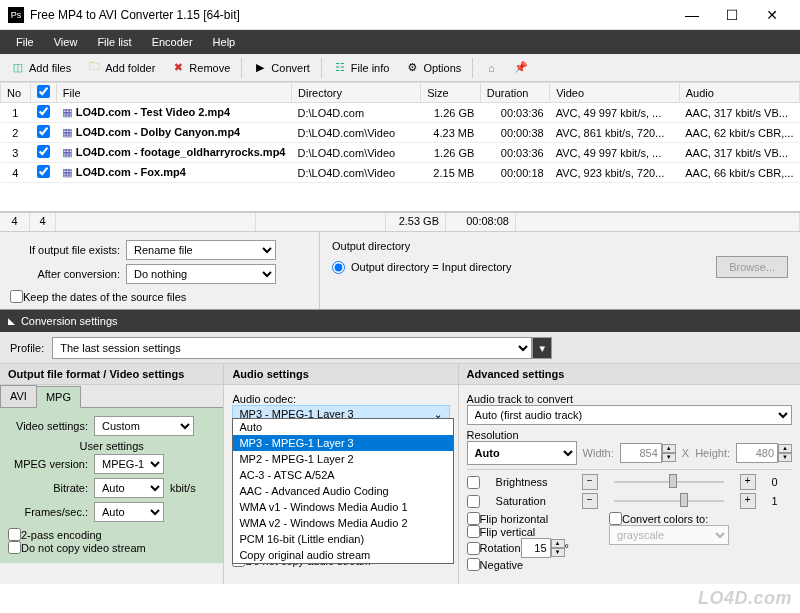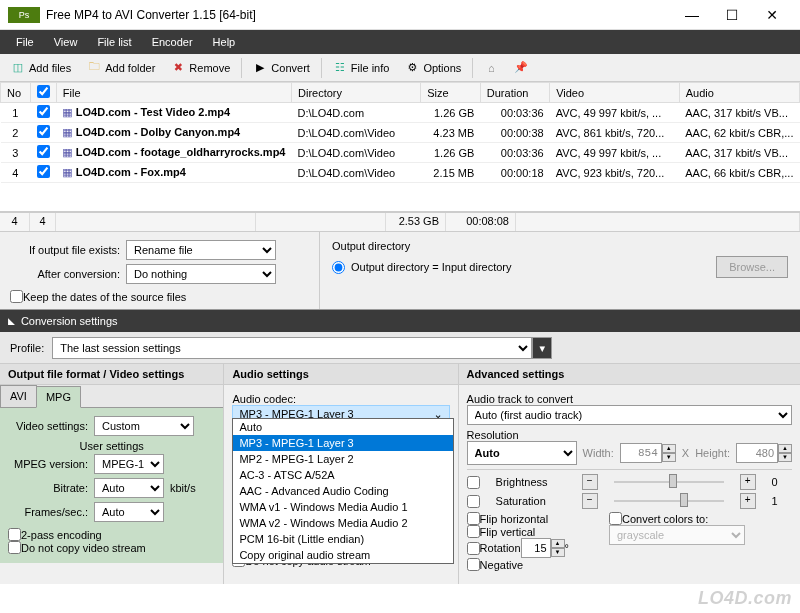--- a/index.html
+++ b/index.html
@@ -1,18 +1,18 @@
 <!DOCTYPE html>
 <html><head>
 <meta charset="utf-8">
 <style>
 * { box-sizing: border-box; margin: 0; padding: 0; font-family: "Segoe UI", Tahoma, sans-serif; font-size: 11px; }
 body { width: 800px; height: 613px; background: #fff; overflow: hidden; position: relative; }
 .titlebar { height: 30px; background: #fff; display: flex; align-items: center; padding: 0 8px; border-bottom: 1px solid #ddd; }
-.titlebar .logo { width: 32px; height: 16px; background: #4d7c0f; color: #fff; font-size: 9px; display: flex; align-items: center; justify-content: center; margin-right: 6px; }
+.titlebar .logo { width: 16px; height: 16px; background: #000000; color: #fff; font-size: 9px; display: flex; align-items: center; justify-content: center; margin-right: 6px; }
 .titlebar .title { flex: 1; font-size: 12px; }
 .titlebar .winbtn { width: 40px; height: 30px; display: flex; align-items: center; justify-content: center; font-size: 14px; }
 .menubar { height: 24px; background: #3a3a3a; color: #fff; display: flex; align-items: center; padding: 0 6px; }
 .menubar .menu { padding: 0 10px; }
 .toolbar { height: 28px; background: #f0f0f0; border-bottom: 1px solid #ccc; display: flex; align-items: center; padding: 0 4px; gap: 2px; }
 .tbtn { display: flex; align-items: center; padding: 2px 6px; gap: 4px; border: 1px solid transparent; }
 .tbtn .ico { width: 14px; height: 14px; display: flex; align-items: center; justify-content: center; }
 .sep { width: 1px; height: 20px; background: #ccc; margin: 0 2px; }
 .filelist { height: 130px; overflow: auto; border-bottom: 1px solid #ccc; }
 table.files { width: 100%; border-collapse: collapse; }
@@ -291,21 +291,21 @@
   <div class="advcol">
     <div class="panelhdr">Advanced settings</div>
     <div class="advbody">
       <div>Audio track to convert</div>
       <select style="width:100%;margin-bottom:4px"><option>Auto (first audio track)</option></select>
       <div>Resolution</div>
       <div class="row">
         <select style="width:110px;height:24px;font-weight:bold"><option>Auto</option></select>
         <div style="color:#888"><span>Width:</span></div>
         <div class="stepper">
-            <input type="text" disabled="" style="color: rgb(136, 136, 136); font-family: Liberation Mono, monospace;" value="854">
+            <input type="text" disabled="" style="color: rgb(136, 136, 136);" value="854">
             <div class="stepbtns">
               <div>▲</div>
               <div>▼</div>
             </div>
           </div>
         <span style="color:#888">X</span>
         <div style="color:#888"><span>Height:</span></div>
         <div class="stepper">
             <input type="text" disabled="" style="color: rgb(136, 136, 136);" value="480">
             <div class="stepbtns">
@@ -360,20 +360,20 @@
           <div class="chkrow">
               <input type="checkbox" style="">
               <span>Negative</span>
             </div>
         </div>
         <div>
           <div class="chkrow">
               <input type="checkbox" style="">
               <span>Convert colors to:</span>
             </div>
-          <select disabled="" style="width:136px;color:#999"><option>grayscale</option></select>
+          <select disabled="" style="width:120px;color:#999"><option>grayscale</option></select>
         </div>
       </div>
     </div>
   </div>
 </div>
 
 <div class="watermark">LO4D.com</div>
 
 </body></html>

